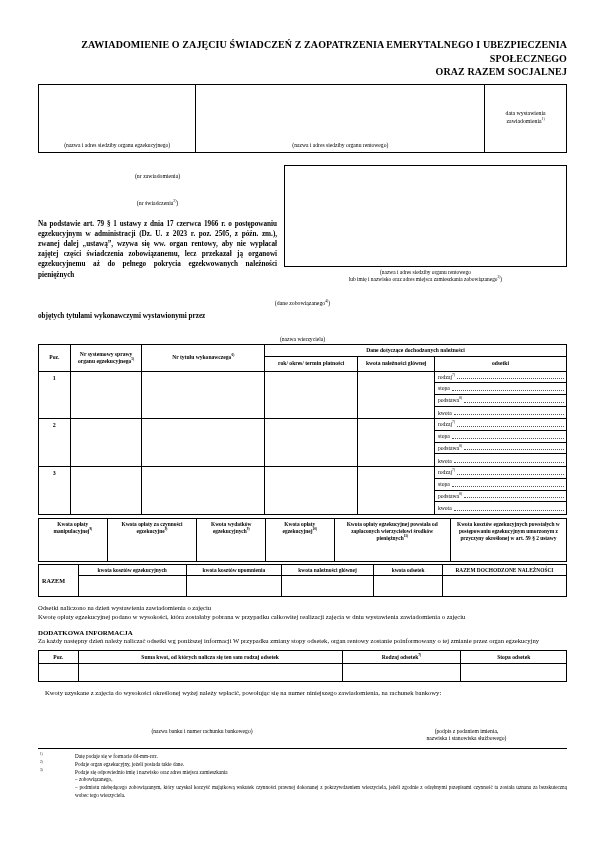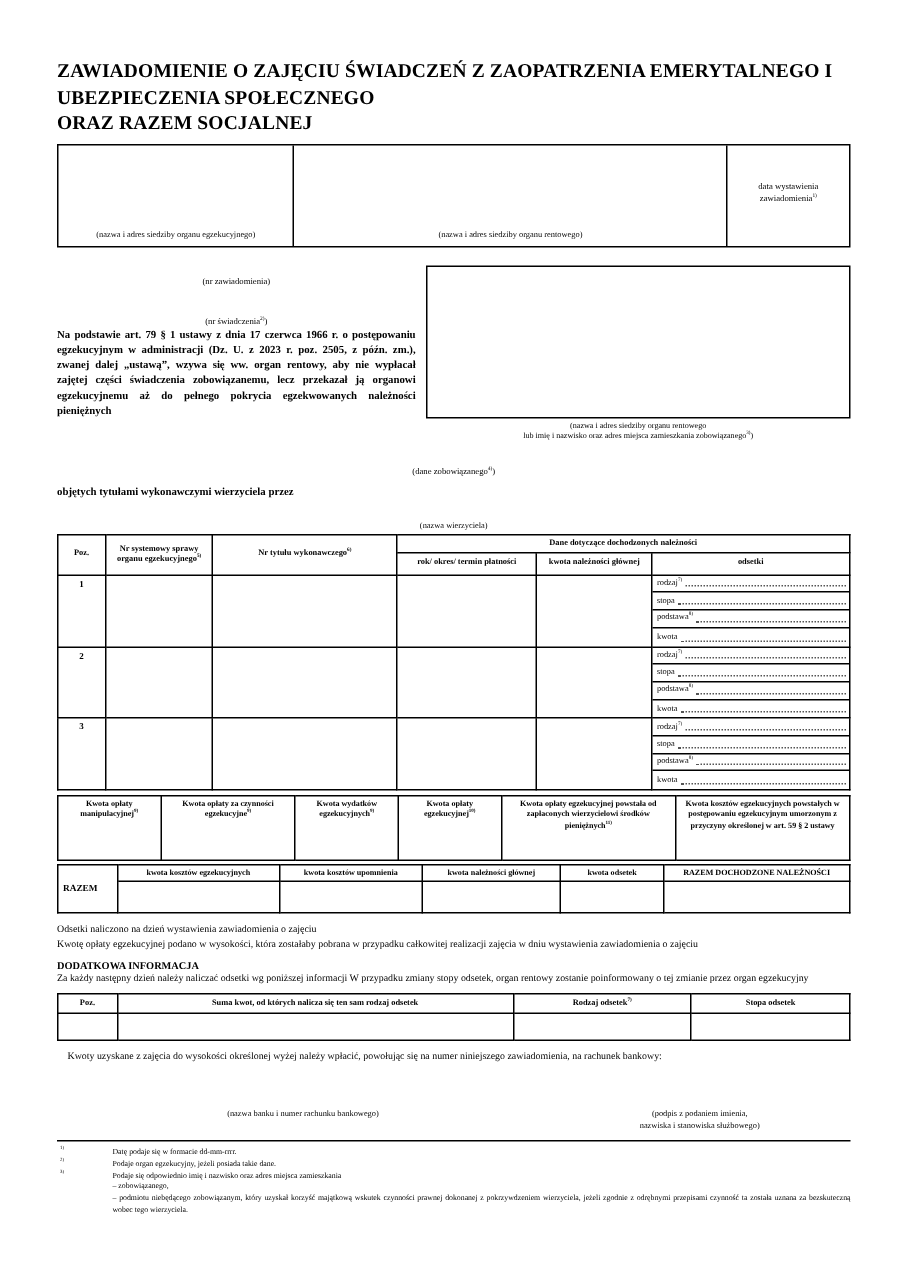--- a/index.html
+++ b/index.html
@@ -5,37 +5,37 @@
   html,body{margin:0;padding:0;background:#888;}
   .page{
     position:relative;
     width:600px;height:849px;
     background:#fff;color:#000;
     font-family:"Liberation Serif","DejaVu Serif",serif;
     box-sizing:border-box;
     padding:38px 33px 0 38px;
     overflow:hidden;
   }
-  .title{font-size:13px;font-weight:bold;text-align:left;line-height:1.35;letter-spacing:.1px;}
+  .title{font-size:10px;font-weight:bold;text-align:right;line-height:1.35;letter-spacing:.1px;}
   sup.fnr{font-size:.62em;line-height:0;vertical-align:super;}
   .cap{font-size:5.6px;text-align:center;line-height:1.3;}
   
   .hdrbox{display:flex;margin-top:5px;height:67px;border:0.9px solid #000;}
   .hdrbox .c1{width:29.8%;border-right:0.9px solid #000;display:flex;align-items:flex-end;justify-content:center;padding-bottom:2px;}
   .hdrbox .c2{width:54.8%;border-right:0.9px solid #000;display:flex;align-items:flex-end;justify-content:center;padding-bottom:2px;}
   .hdrbox .c3{width:15.4%;display:flex;align-items:center;justify-content:center;text-align:center;font-size:5.8px;line-height:1.35;}
   
   .twocol{display:flex;margin-top:12px;}
   .leftcol{width:45.2%;}
   .gapcol{width:1.3%;}
   .rightcol{width:53.5%;}
   .ncap{font-size:5.8px;text-align:center;}
   .ncap.first{margin-top:8px;}
   .ncap.second{margin-top:21px;}
-  .legal{font-size:7.2px;font-weight:bold;text-align:justify;line-height:1.42;}
+  .legal{margin-top:13px;font-size:7.2px;font-weight:bold;text-align:justify;line-height:1.42;}
   .obox{border:0.9px solid #000;height:100px;}
   .ocap{font-size:5.4px;text-align:center;line-height:1.4;margin-top:2px;}
   .danecap{margin-top:16px;font-size:5.8px;text-align:center;}
   .objetych{margin-top:6px;font-size:7.2px;font-weight:bold;}
   .wierz{margin-top:16px;font-size:5.6px;text-align:center;}
   
   table.tbl{width:100%;border-collapse:collapse;table-layout:fixed;}
   table.tbl th,table.tbl td{border:0.8px solid #000;padding:1px 2px;vertical-align:top;box-sizing:border-box;}
   table.claims{margin-top:2px;}
   table.claims th{font-size:5.6px;font-weight:bold;text-align:center;line-height:1.25;vertical-align:middle;padding:1px;}
@@ -105,21 +105,21 @@
       <div class="obox"></div>
       <div class="ocap">
         <span>(nazwa i adres siedziby organu rentowego</span><br>
         <span>lub imię i nazwisko oraz adres miejsca zamieszkania zobowiązanego</span><sup class="fnr">3)</sup><span>)</span>
       </div>
     </div>
   </div>
 
   <div class="danecap"><span>(dane zobowiązanego</span><sup class="fnr">4)</sup><span>)</span></div>
 
-  <div class="objetych">objętych tytułami wykonawczymi wierzyciela przez</div>
+  <div class="objetych">objętych tytułami wykonawczymi wystawionymi przez</div>
 
   <div class="wierz">(nazwa wierzyciela)</div>
 
   <table class="tbl claims">
     <colgroup>
       <col style="width:6%">
         <col style="width:13.6%">
         <col style="width:23.2%">
       <col style="width:17.7%">
         <col style="width:14.5%">

